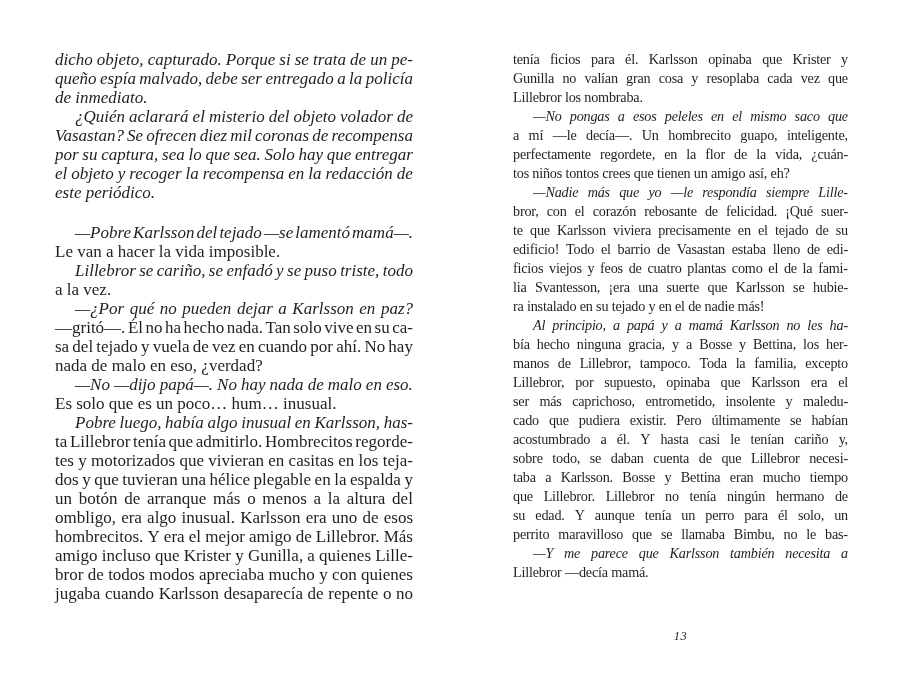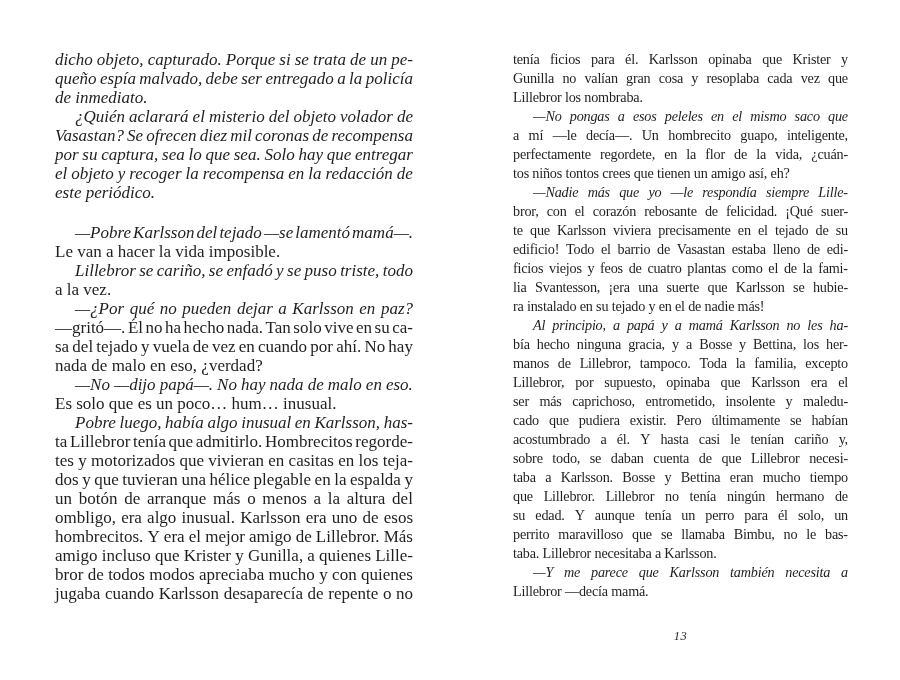--- a/index.html
+++ b/index.html
@@ -596,21 +596,20 @@
         <span>perrito</span>
         <span>maravilloso</span>
         <span>que</span>
         <span>se</span>
         <span>llamaba</span>
         <span>Bimbu,</span>
         <span>no</span>
         <span>le</span>
         <span>bas-</span>
       </div>
-      <div class="line">taba. Lillebror necesitaba a Karlsson.</div>
       <div class="line ind just">
         <span>—Y</span>
         <span>me</span>
         <span>parece</span>
         <span>que</span>
         <span>Karlsson</span>
         <span>también</span>
         <span>necesita</span>
         <span>a</span>
       </div>

